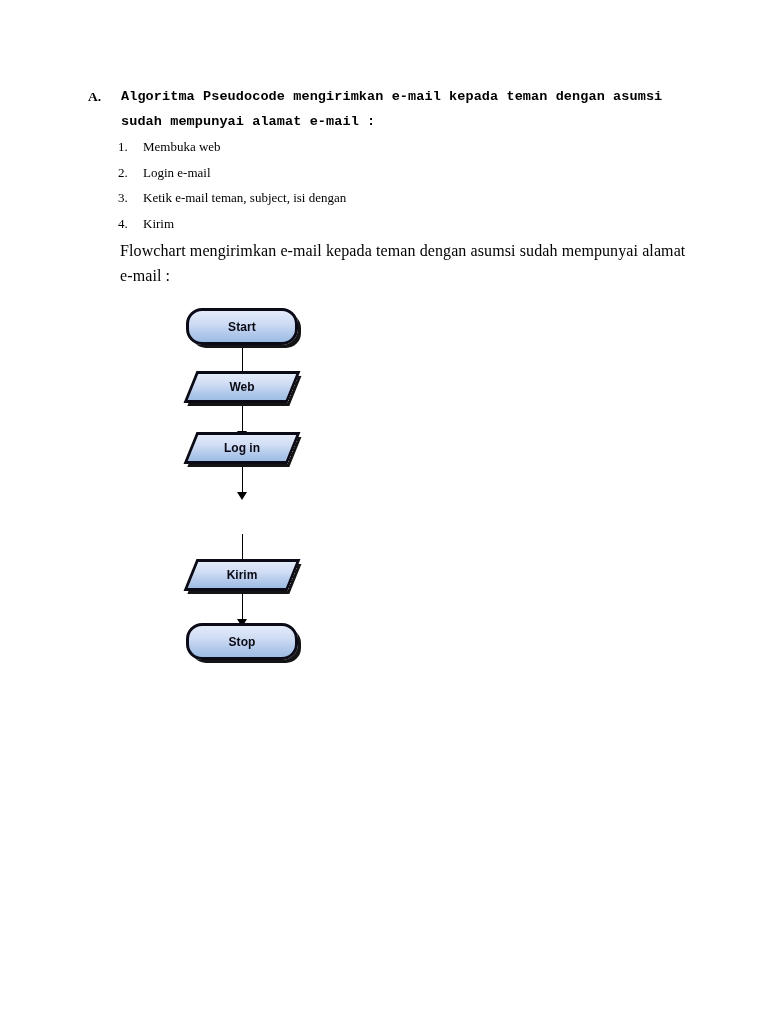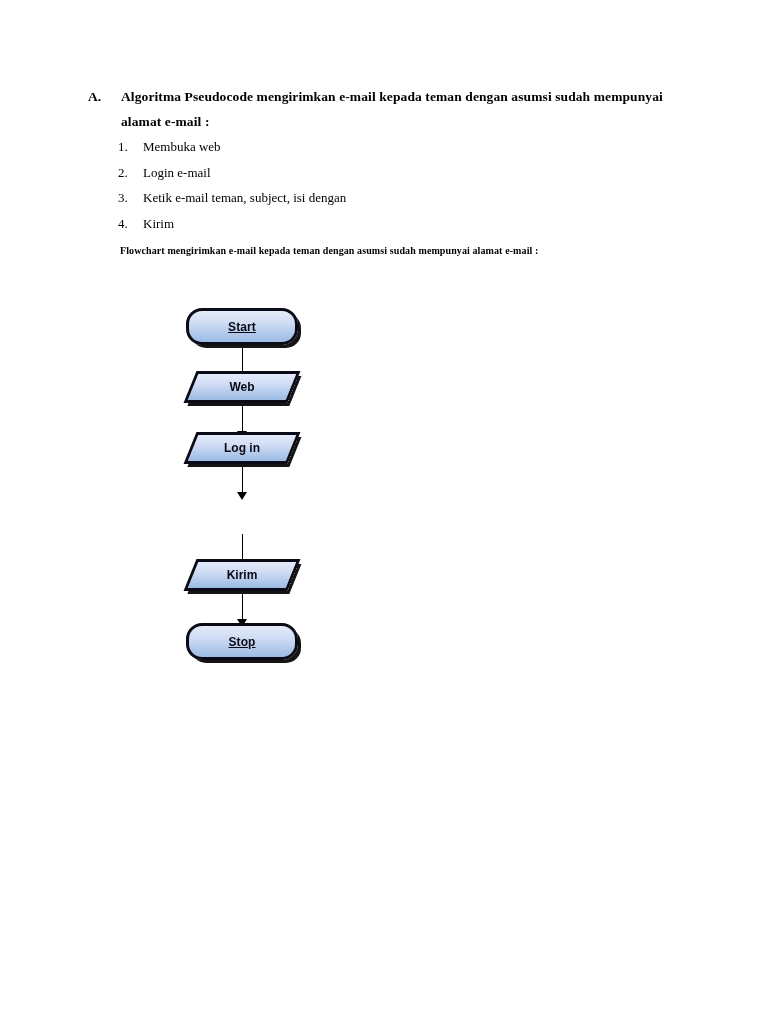--- a/index.html
+++ b/index.html
@@ -33,20 +33,21 @@
     letter-spacing: 0.1px;
   }
   .heading-marker {
     width: 33px;
     flex: 0 0 33px;
     font-weight: bold;
   }
   .heading-text {
     flex: 1;
     font-weight: bold;
+    font-family: Liberation Mono, monospace;
   }
 
   .numbered-list {
     margin: 0;
     padding: 0;
     list-style: none;
   }
   .numbered-item {
     display: flex;
     align-items: flex-start;
@@ -56,22 +57,22 @@
   }
   .num-marker {
     width: 25px;
     flex: 0 0 25px;
   }
   .num-text {
     flex: 1;
   }
 
   .para {
-    font-weight: bold;
-    font-size: 10px;
+    font-weight: normal;
+    font-size: 16px;
     line-height: 25px;
     padding-left: 32px;
     padding-top: 2px;
     letter-spacing: 0.1px;
   }
 
   
   .flowchart {
     position: absolute;
     left: 0;
@@ -93,21 +94,20 @@
     letter-spacing: 0.1px;
     white-space: nowrap;
   }
 
   
   .term {
     border: 3px solid #0b0b18;
     border-radius: 16px;
     background: linear-gradient(to bottom, #e3ebf9 0%, #cfdcf4 40%, #b0c8ea 75%, #9dbce5 100%);
     box-shadow: 4px 4px 0 -1px rgba(0,0,0,0.92);
-    text-decoration: underline;
   }
 
   
   .proc {
     border: 3px solid #0b0b18;
     border-radius: 3px;
     background: linear-gradient(to bottom, #e3ebf9 0%, #cfdcf4 40%, #b0c8ea 75%, #9dbce5 100%);
     box-shadow: 4px 4px 0 -1px rgba(0,0,0,0.92);
   }
 

